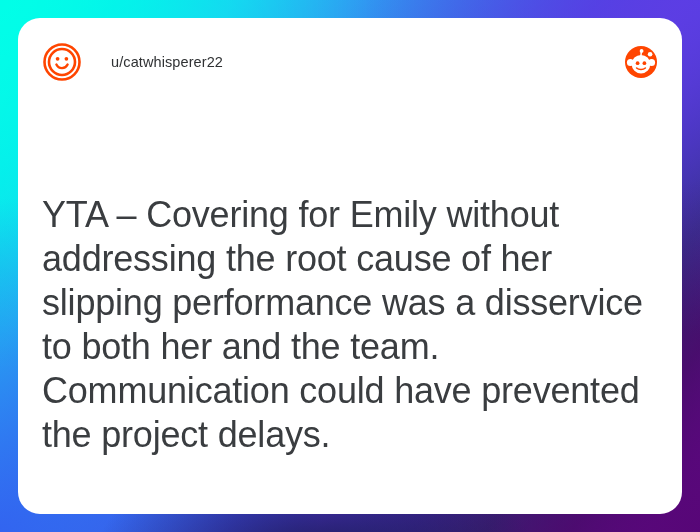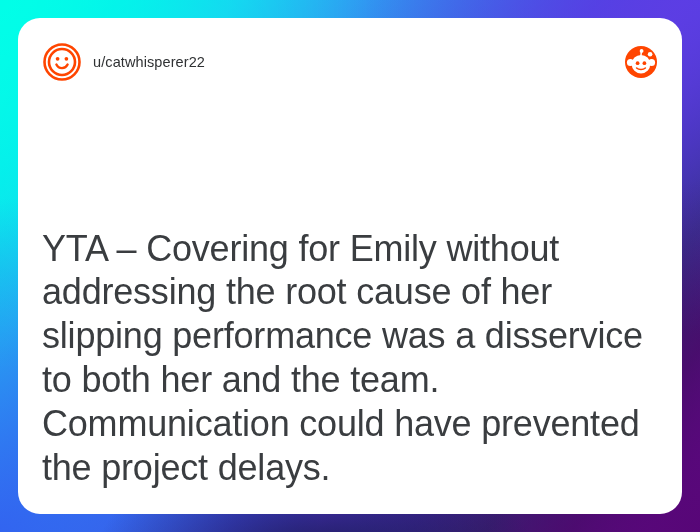--- a/index.html
+++ b/index.html
@@ -64,21 +64,21 @@
   .card-header {
     display:flex;
     align-items:center;
     justify-content:space-between;
     height:44px;
     flex:0 0 auto;
   }
   .user-block {
     display:flex;
     align-items:center;
-    gap:11px;
+    gap:29px;
   }
   .avatar {
     width:40px; height:40px;
     flex:0 0 auto;
     display:block;
   }
   .username {
     font-size:14.5px;
     color:#2f3133;
     letter-spacing:0.1px;
@@ -86,21 +86,21 @@
   }
   .brand-logo {
     width:34px; height:34px;
     flex:0 0 auto;
     display:block;
   }
 
   .card-body {
     flex:1 1 auto;
     display:flex;
-    align-items:flex-end;
+    align-items:center;
     padding-top:76px;
   }
   .post-text {
     font-size:36px;
     line-height:1.22;
     color:#3a3d40;
     letter-spacing:-0.2px;
     font-weight:400;
     max-width:620px;
     white-space:pre-wrap;

